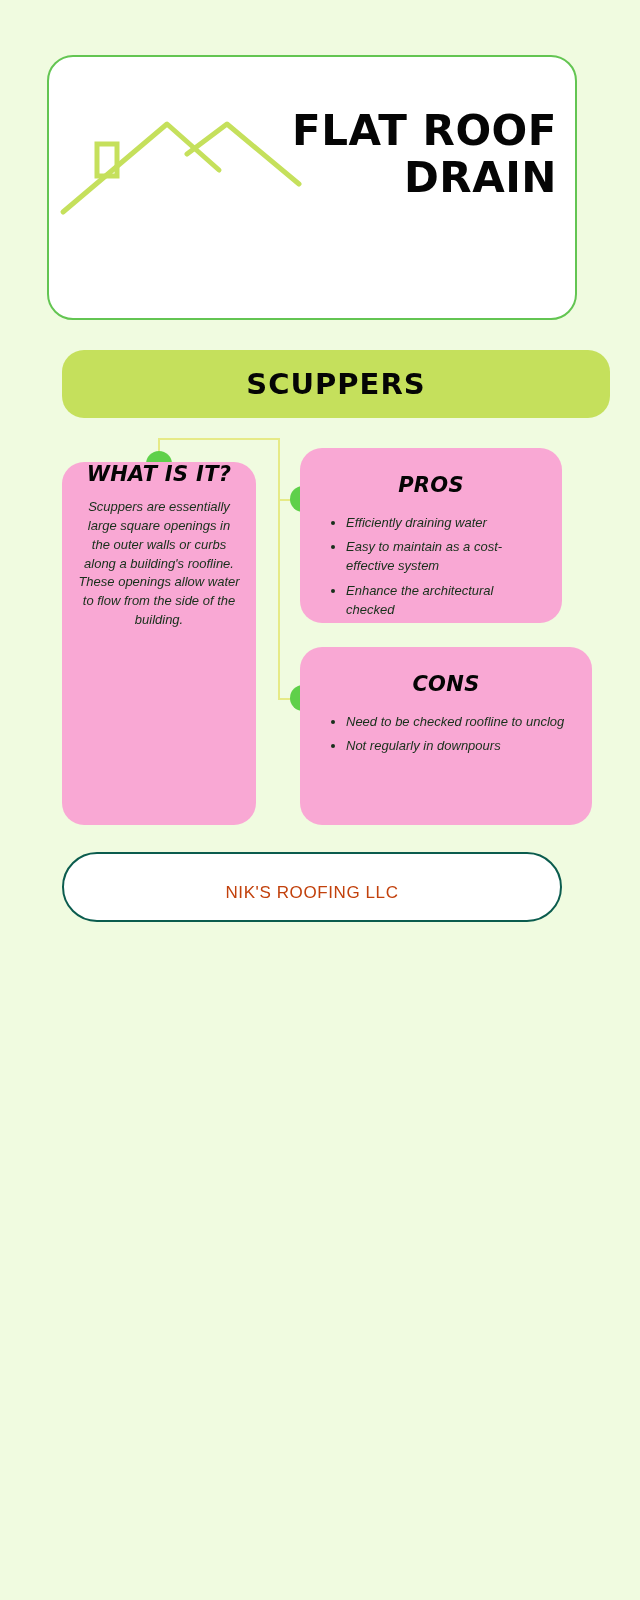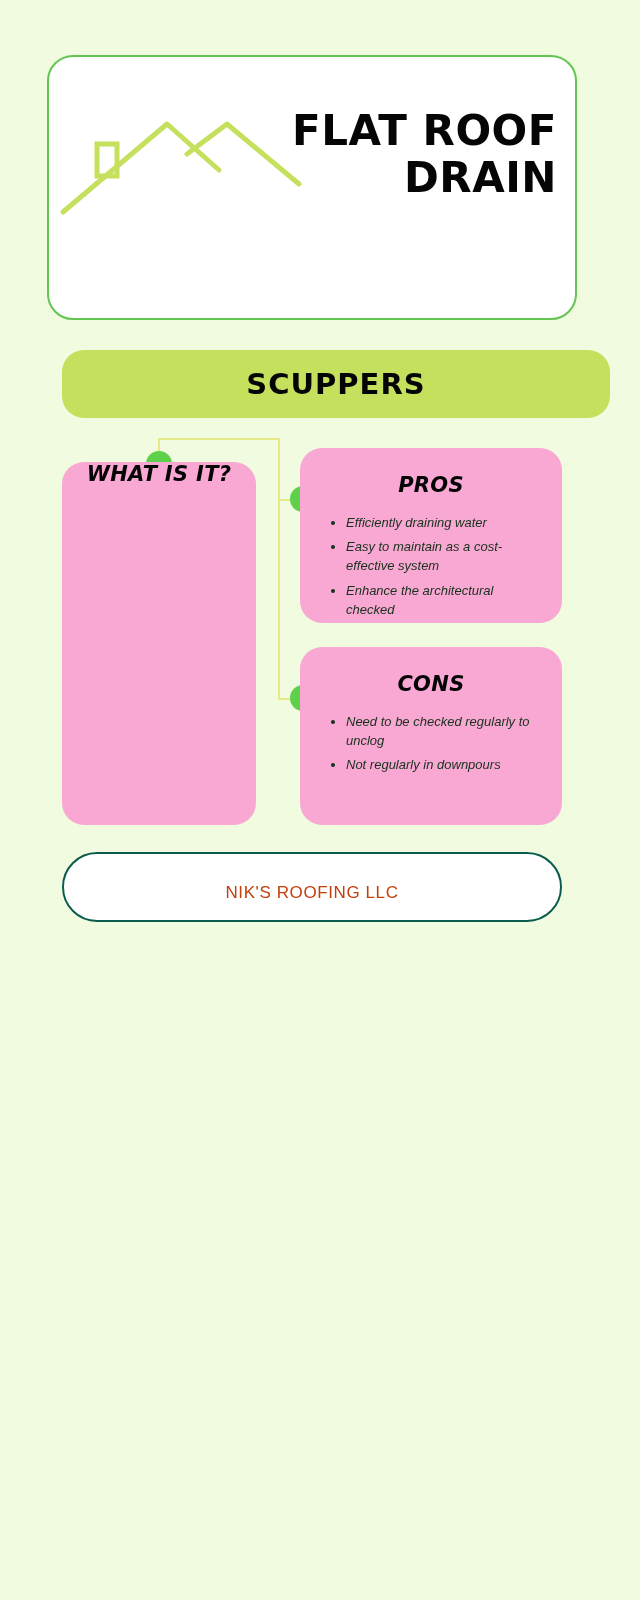--- a/index.html
+++ b/index.html
@@ -120,21 +120,21 @@
   .card-pros {
     left: 300px;
     top: 448px;
     width: 262px;
     height: 175px;
     padding: 0 20px;
   }
   .card-cons {
     left: 300px;
     top: 647px;
-    width: 262px;
+    width: 292px;
     height: 178px;
     padding: 0 20px;
   }
 
   .card-title {
     font-family: "DejaVu Sans", sans-serif;
     font-weight: bold;
     font-size: 21px;
     letter-spacing: 0.3px;
     color: #050505;
@@ -209,35 +209,36 @@
   <div class="connector conn-v-main"></div>
   <div class="connector conn-h-pros"></div>
   <div class="connector conn-h-cons"></div>
 
   <div class="dot dot-top"></div>
   <div class="dot dot-pros"></div>
   <div class="dot dot-cons"></div>
 
   <div class="card card-what">
     <div class="card-title">WHAT IS IT?</div>
+    <div class="card-body">Scuppers are essentially large square openings in the outer walls or curbs along a building's roofline. These openings allow water to flow from the side of the building.</div>
   </div>
 
   <div class="card card-pros">
     <div class="card-title">PROS</div>
     <ul class="bullets">
       <li>Efficiently draining water</li>
       <li>Easy to maintain as a cost-effective system</li>
       <li>Enhance the architectural checked</li>
     </ul>
   </div>
 
   <div class="card card-cons">
     <div class="card-title">CONS</div>
     <ul class="bullets">
-      <li>Need to be checked regularly to unclog</li>
+      <li>Need to be checked roofline to unclog</li>
       <li>Not regularly in downpours</li>
     </ul>
   </div>
 
   <div class="footer">
     <span class="footer-text">NIK'S ROOFING LLC</span>
   </div>
 
 </div>
 

